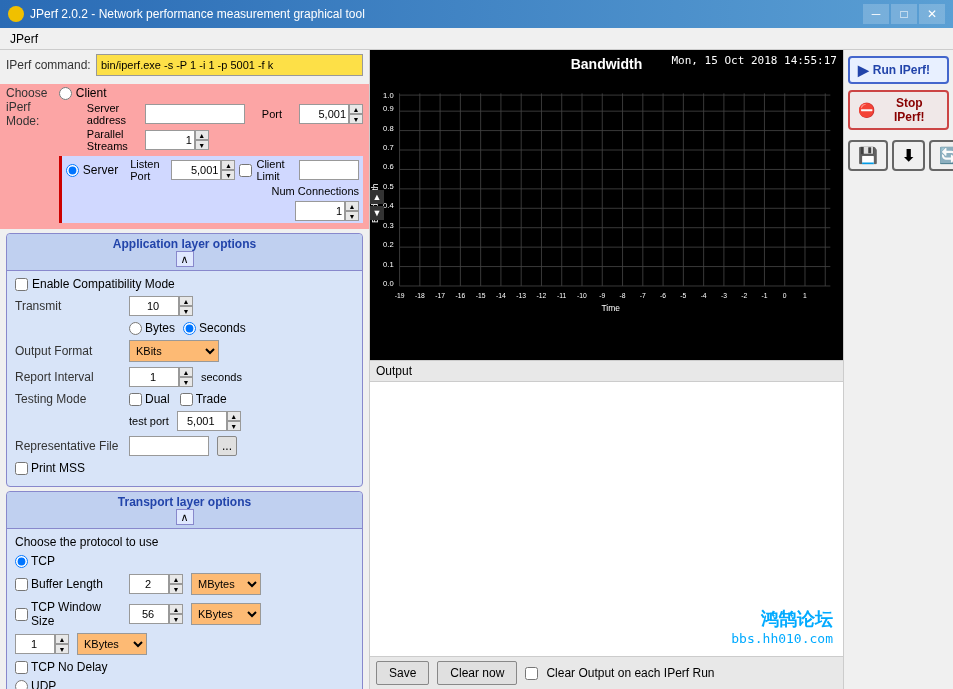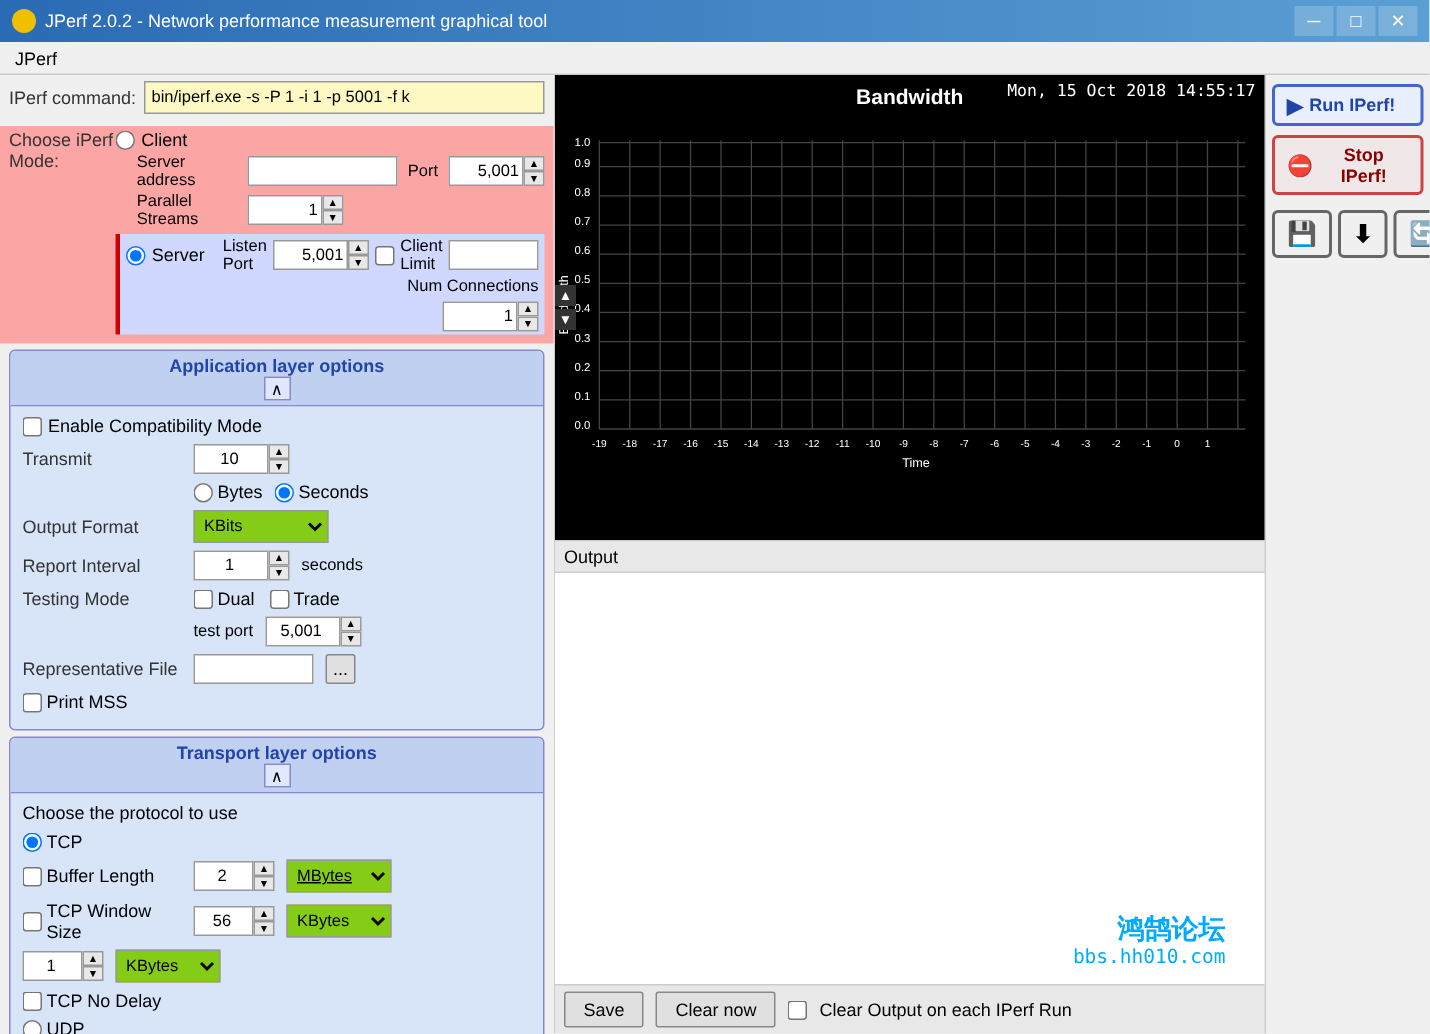--- a/index.html
+++ b/index.html
@@ -83,21 +83,21 @@
       width: 90px;
       font-size: 12px;
       color: #333;
     }
     .form-input {
       flex: 1;
       height: 22px;
       border: 1px solid #999;
       font-size: 11px;
       padding: 0 4px;
-      background: #fef9c3;
+      background: #fde047;
     }
 
     .mode-section {
       padding: 2px 6px;
       background: #fca5a5;
     }
     .small-input {
       height: 20px;
       border: 1px solid #999;
       font-size: 11px;
@@ -172,21 +172,21 @@
     }
     .panel-row-label {
       width: 110px;
       font-size: 12px;
       color: #333;
     }
     .select-input {
       height: 22px;
       border: 1px solid #999;
       font-size: 11px;
-      background: #84cc16;
+      background: #fdba74;
       padding: 0 2px;
       width: 90px;
     }
     .radio-group {
       display: flex; gap: 8px; align-items: flex-end;
     }
     .checkbox-label {
       font-size: 12px;
       display: flex; align-items: center; gap: 3px;
     }
@@ -253,21 +253,21 @@
       background: white;
       overflow: auto;
       padding: 4px;
       font-size: 11px;
       font-family: monospace;
       position: relative;
     }
     .watermark {
       position: absolute;
       bottom: 10px;
-      right: 26px;
+      right: 10px;
       text-align: right;
     }
     .watermark-line1 {
       color: #00aaff;
       font-size: 18px;
       font-weight: bold;
     }
     .watermark-line2 {
       color: #00aaff;
       font-size: 13px;
@@ -340,21 +340,21 @@
     <div class="mode-section">
       <div class="form-row" style="align-items:flex-start;">
         <span class="form-label">Choose iPerf Mode:</span>
         <div style="flex:1;">
 
           <div style="margin-bottom:4px;">
             <div style="display:flex; align-items:center; gap:4px; margin-bottom:2px;">
               <input type="radio" name="mode" id="client" style="">
               <label for="client">Client</label>
             </div>
-            <div style="display:grid; grid-template-columns: auto auto auto auto; gap:2px 7px; align-items:center; font-size:11px; margin-left:14px; margin-bottom:4px;">
+            <div style="display:grid; grid-template-columns: auto auto auto auto; gap:2px 17px; align-items:center; font-size:11px; margin-left:28px; margin-bottom:4px;">
               <span>Server address</span>
               <input type="text" class="small-input" style="width: 100px;" value="">
               <span>Port</span>
               <div class="spin-input">
                 <input type="text" style="width: 50px; height: 20px; border: 1px solid rgb(153, 153, 153); font-size: 11px; text-align: right;" value="5,001">
                 <div class="spin-btns">
                   <button class="spin-btn">▲</button>
                   <button class="spin-btn">▼</button>
                 </div>
               </div>
@@ -512,21 +512,21 @@
             <input type="checkbox" style="">
             <span>Buffer Length</span>
           </label>
           <div class="spin-input">
             <input type="text" class="num-input" style="width: 40px;" value="2">
             <div class="spin-btns">
               <button class="spin-btn">▲</button>
               <button class="spin-btn">▼</button>
             </div>
           </div>
-          <select class="select-input" style="width:70px; margin-left:4px;text-decoration:underline;">
+          <select class="select-input" style="width:70px; margin-left:4px;">
             <option>MBytes</option>
             <option>KBytes</option>
             <option>Bytes</option>
           </select>
         </div>
         <div class="panel-row">
           <label class="checkbox-label" style="width:110px;">
             <input type="checkbox" style="">
             <span>TCP Window Size</span>
           </label>

